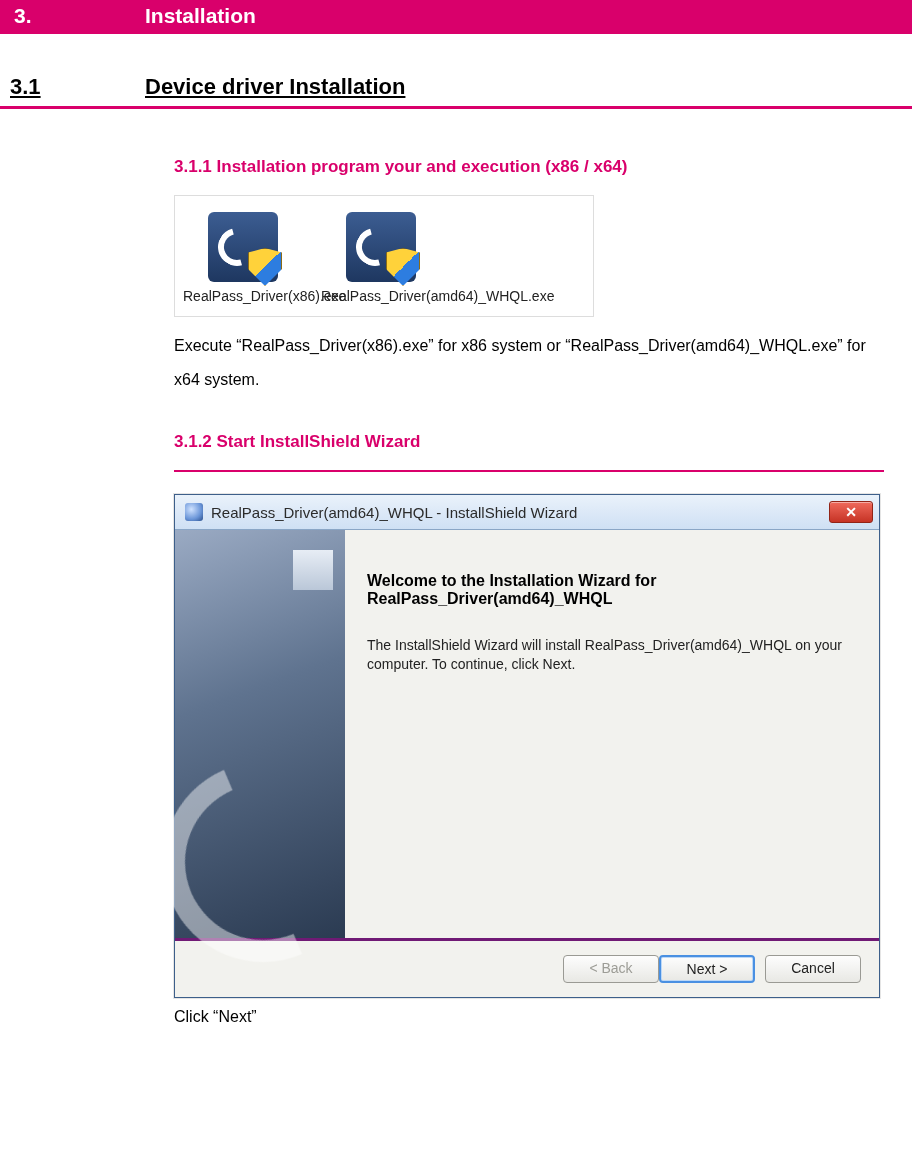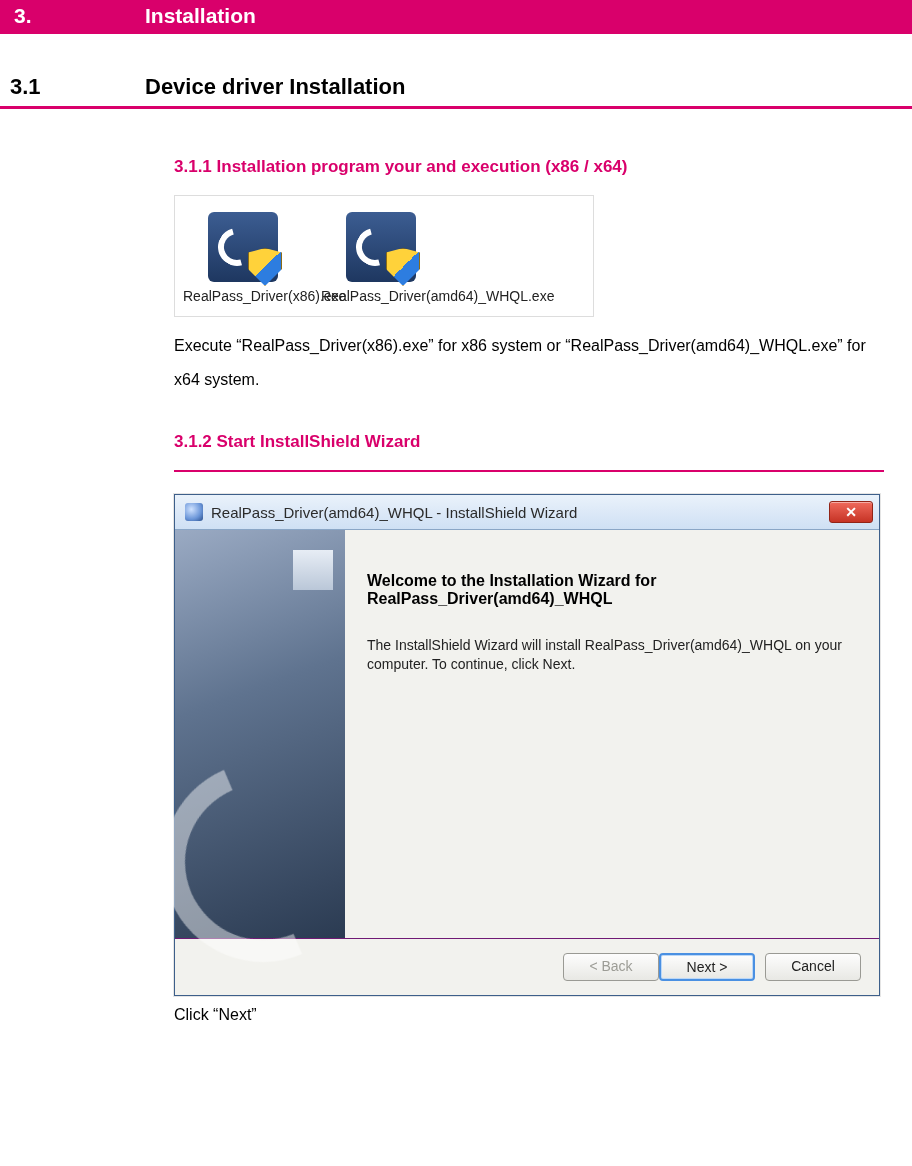--- a/index.html
+++ b/index.html
@@ -12,21 +12,21 @@
     }
     .h1-bar {
       background: #d9006b;
       color: #fff;
       font-weight: bold;
       font-size: 21px;
       padding: 4px 10px 6px;
       display: flex;
     }
     .h1-num { width: 135px; padding-left: 4px; }
-    .h2-wrap { padding: 40px 10px 6px; display: flex; font-size: 22px; font-weight: bold; border-bottom: 3px solid #d9006b; }
+    .h2-wrap { padding: 40px 10px 6px; display: flex; font-size: 22px; font-weight: bold; border-bottom: 3px solid #d9006b; text-decoration: underline; }
     .h2-num { width: 135px; padding-left: 0; }
     .col {
       margin-left: 174px;
       margin-right: 28px;
     }
     .h3 { color: #d9006b; font-weight: bold; font-size: 17px; margin-top: 48px; margin-bottom: 18px; }
     .hr-thin { border: 0; border-top: 2px solid #d9006b; margin-bottom: 20px; }
 
     
     .icons-panel {
@@ -104,21 +104,21 @@
     .wiz-left .mini-logo {
       position:absolute; top: 20px; right: 12px; width:40px; height:40px;
       background: linear-gradient(#e7edf5,#bac7d8);
     }
     .wiz-right { flex: 1; padding: 42px 24px 0 22px; background: #f2f2ee; }
     .wiz-title { font-weight: bold; font-size: 16px; margin-bottom: 28px; font-family: Tahoma, sans-serif; }
     .wiz-desc { font-size: 14px; color: #222; line-height: 1.35; font-family: Tahoma, sans-serif; }
 
     .wiz-footer {
       background: #f2f2ee;
-      border-top: 1px solid #701a75;
+      border-top: 3px solid #701a75;
       padding: 14px 18px;
       display: flex; justify-content: flex-end; gap: 10px;
     }
     .btn {
       min-width: 96px; padding: 4px 12px; font-size: 14px;
       background: linear-gradient(#fdfdfd,#e8e8e4);
       border: 1px solid #9a9a94; border-radius: 4px;
       font-family: Tahoma, sans-serif; color: #222;
       text-align: center;
     }

